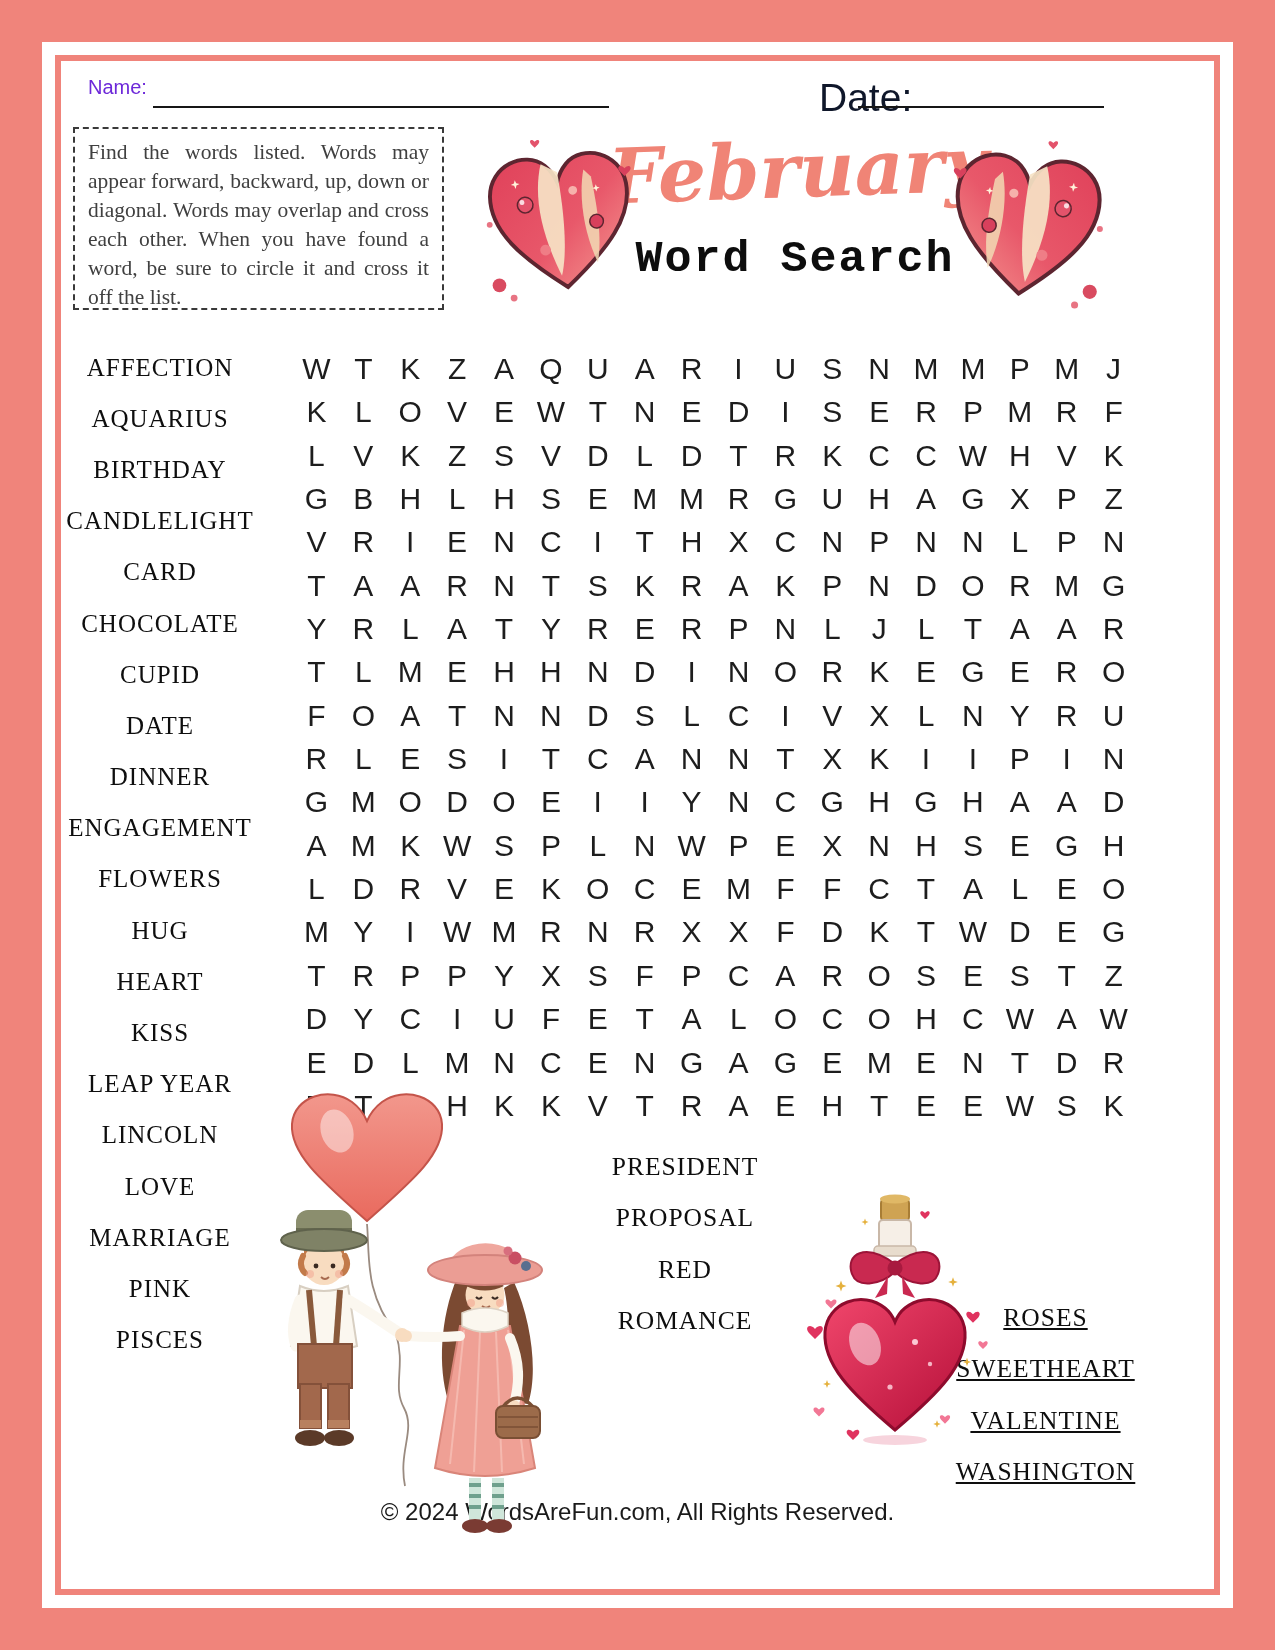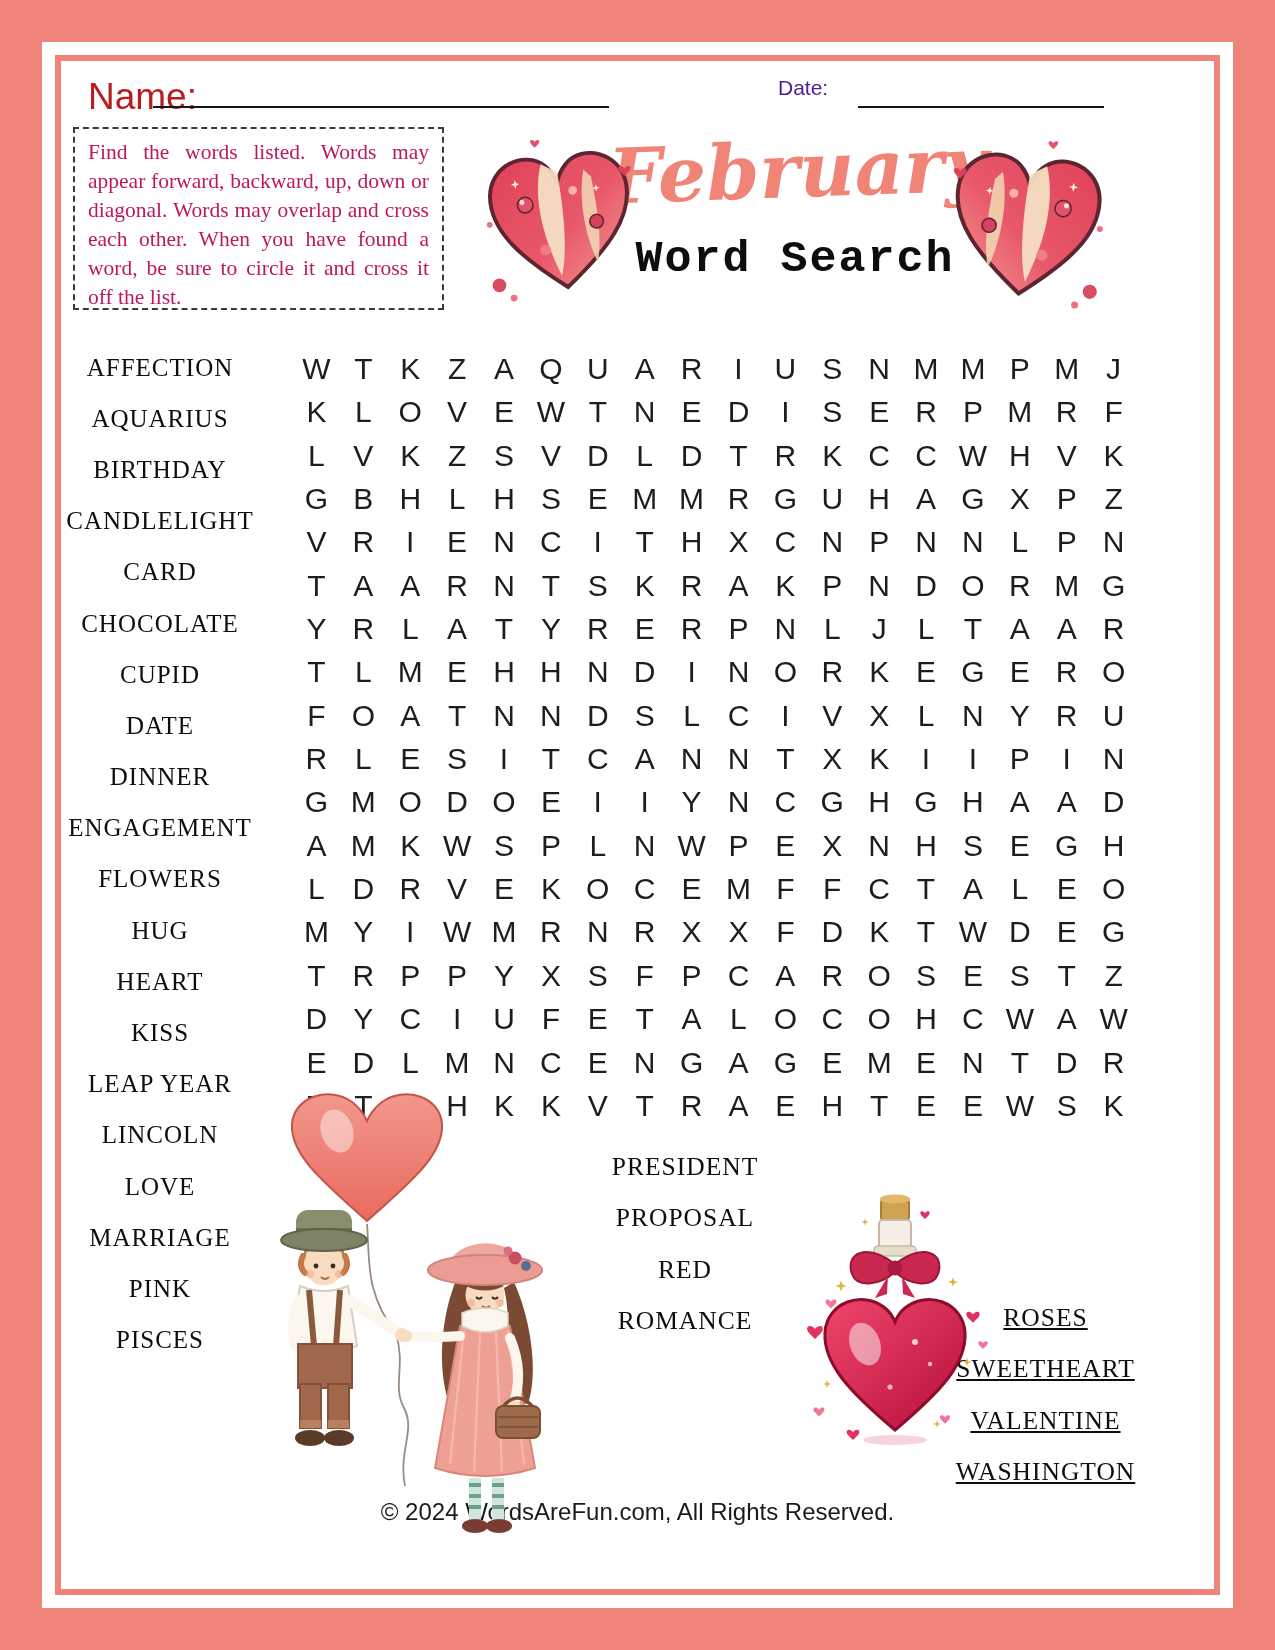--- a/index.html
+++ b/index.html
@@ -2,29 +2,29 @@
 <html><head>
 <meta charset="utf-8">
 <style>
   :root{ --coral:#f0847b; --ink:#1b1b1b; }
   *{ margin:0; padding:0; box-sizing:border-box; }
   body{ background:#888; font-family:"Liberation Sans", sans-serif; }
   .page{ position:relative; width:1275px; height:1650px; background:#ffffff; overflow:hidden; margin:0 auto; }
   .frame-outer{ position:absolute; inset:0; border:42px solid var(--coral); z-index:5; pointer-events:none; }
   .frame-inner{ position:absolute; inset:55px; border:6px solid var(--coral); z-index:5; pointer-events:none; }
 
-  .name-label{ position:absolute; left:88px; top:76px; font-size:37px; color:#b91c1c; }
+  .name-label{ position:absolute; left:88px; top:76px; font-size:20px; color:#6d28d9; }
   .name-line{ position:absolute; left:153px; top:106px; width:456px; border-top:2px solid #161616; }
-  .date-label{ position:absolute; left:778px; top:76px; font-size:21px; color:#4c1d95; }
+  .date-label{ position:absolute; left:819px; top:76px; font-size:39px; color:#0f172a; }
   .date-line{ position:absolute; left:858px; top:106px; width:246px; border-top:2px solid #161616; }
 
   .instr-box{ position:absolute; left:73px; top:127px; width:371px; height:183px;
     border:2px dashed #3a3a3a; padding:9px 13px 6px 13px;
     font-family:"Liberation Serif", serif; font-size:21.5px; line-height:29px;
-    text-align:justify; color:#be185d; }
+    text-align:justify; color:#404040; }
 
   .title-script{ position:absolute; left:608px; top:126px; width:375px; text-align:center;
     font-family:"DejaVu Serif", serif; font-style:italic; font-weight:700;
     font-size:76px; color:#f08476; transform:rotate(-2deg); }
   .title-main{ position:absolute; left:590px; top:234px; width:410px; text-align:center;
     font-family:"Liberation Mono", monospace; font-weight:700; letter-spacing:2px;
     font-size:45px; color:#0d0d0d; }
 
   .heart-art{ position:absolute; z-index:1; }
   .heart-left{ left:478px; top:130px; }

